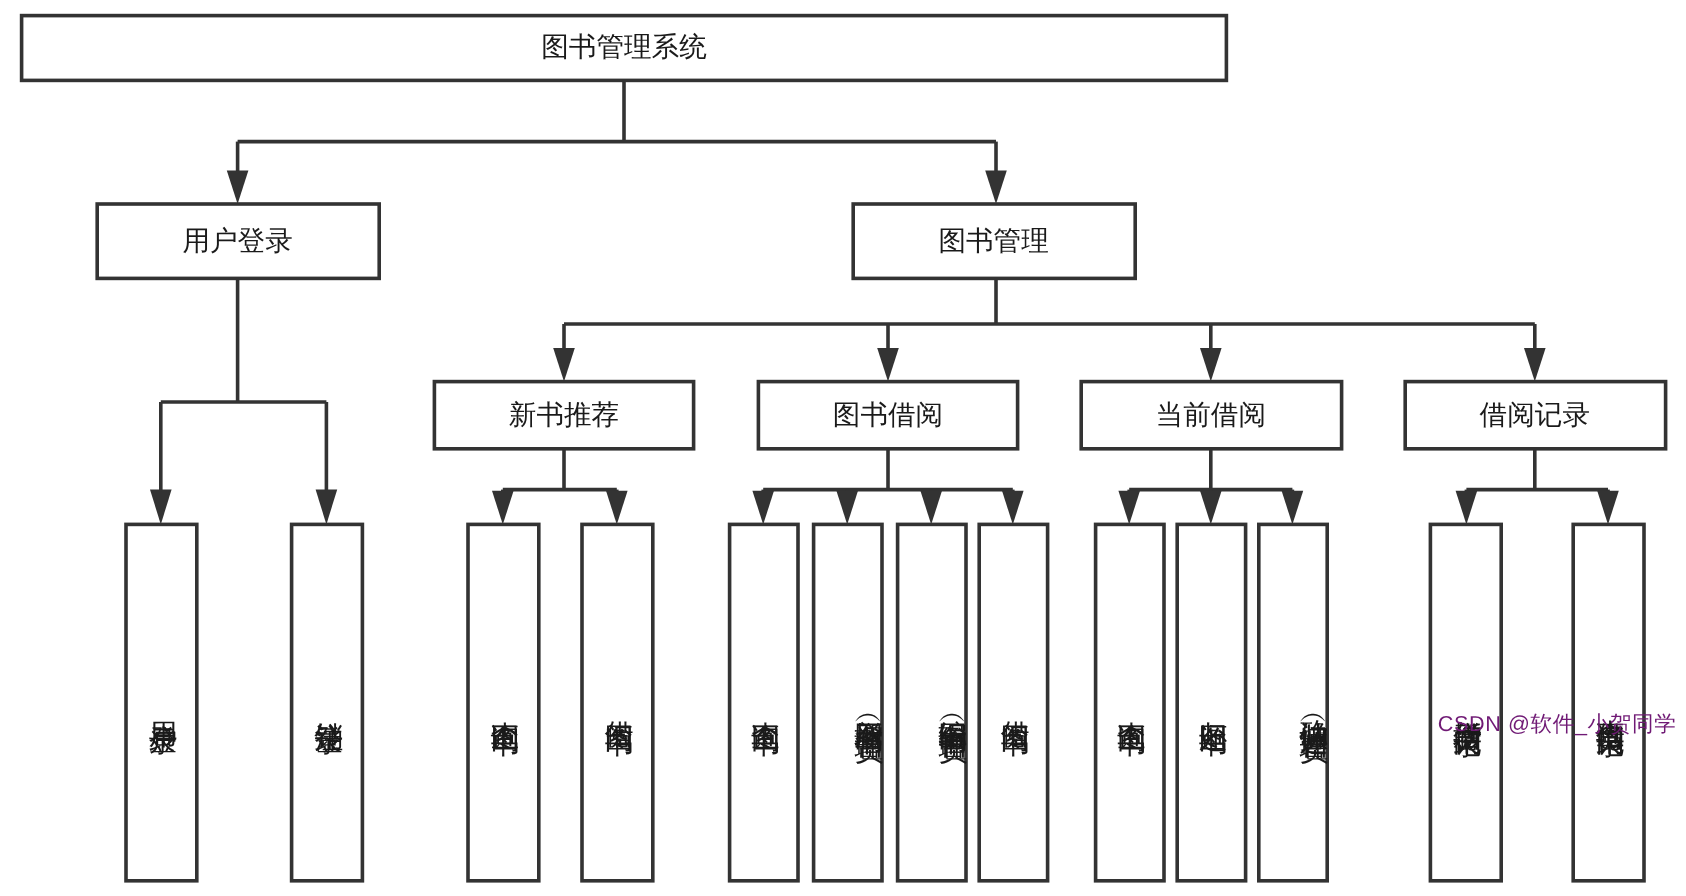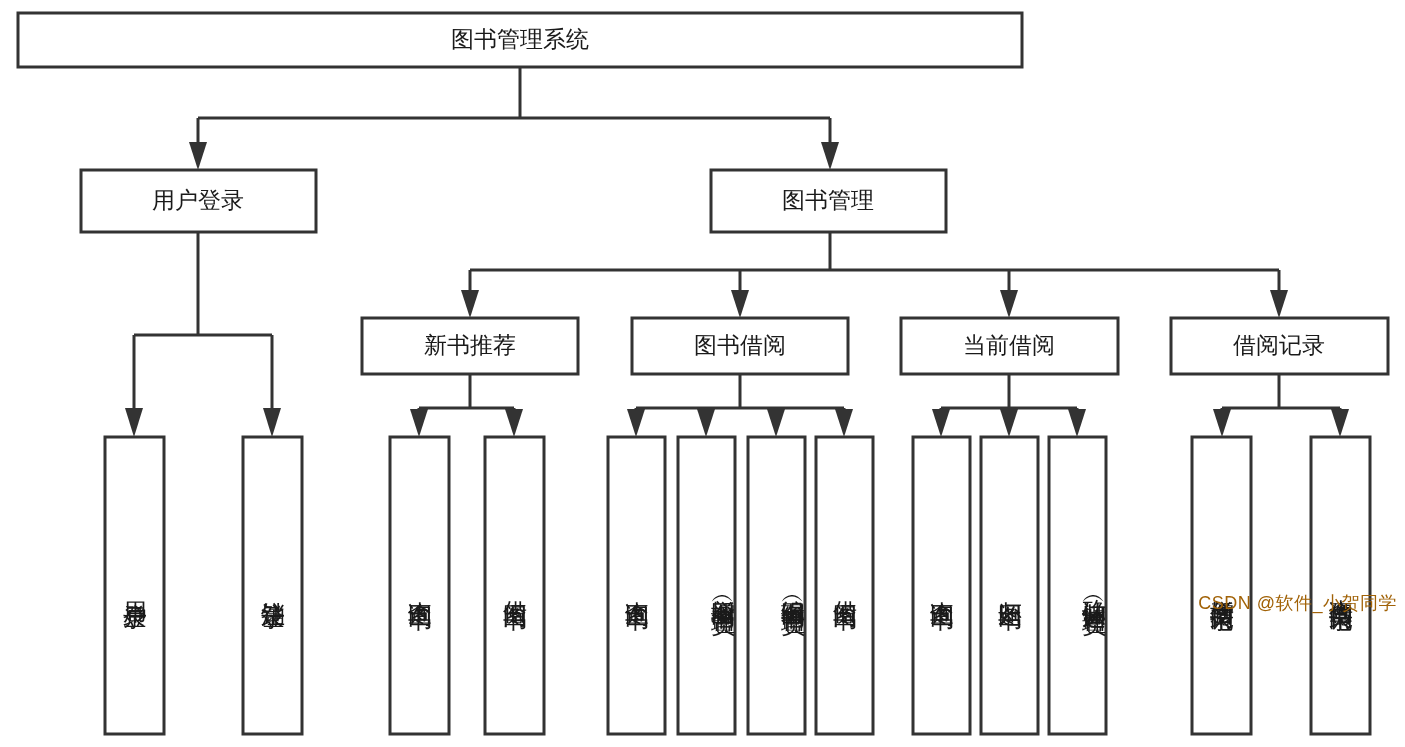--- a/index.html
+++ b/index.html
@@ -65,21 +65,21 @@
   }
   .node-label-v.centered {
     align-items: center;
   }
   .watermark {
     position: absolute;
     right: 8px;
     bottom: 6px;
     font-family: "Liberation Sans", "DejaVu Sans", sans-serif;
     font-size: 18px;
-    color: #a16207;
+    color: #701a75;
     white-space: nowrap;
     letter-spacing: 0.5px;
   }
 </style>
 </head>
 <body>
 
 <div id="diagram-root">
 
   <svg class="diagram-canvas" viewBox="0 0 1405 747" xmlns="http://www.w3.org/2000/svg">

